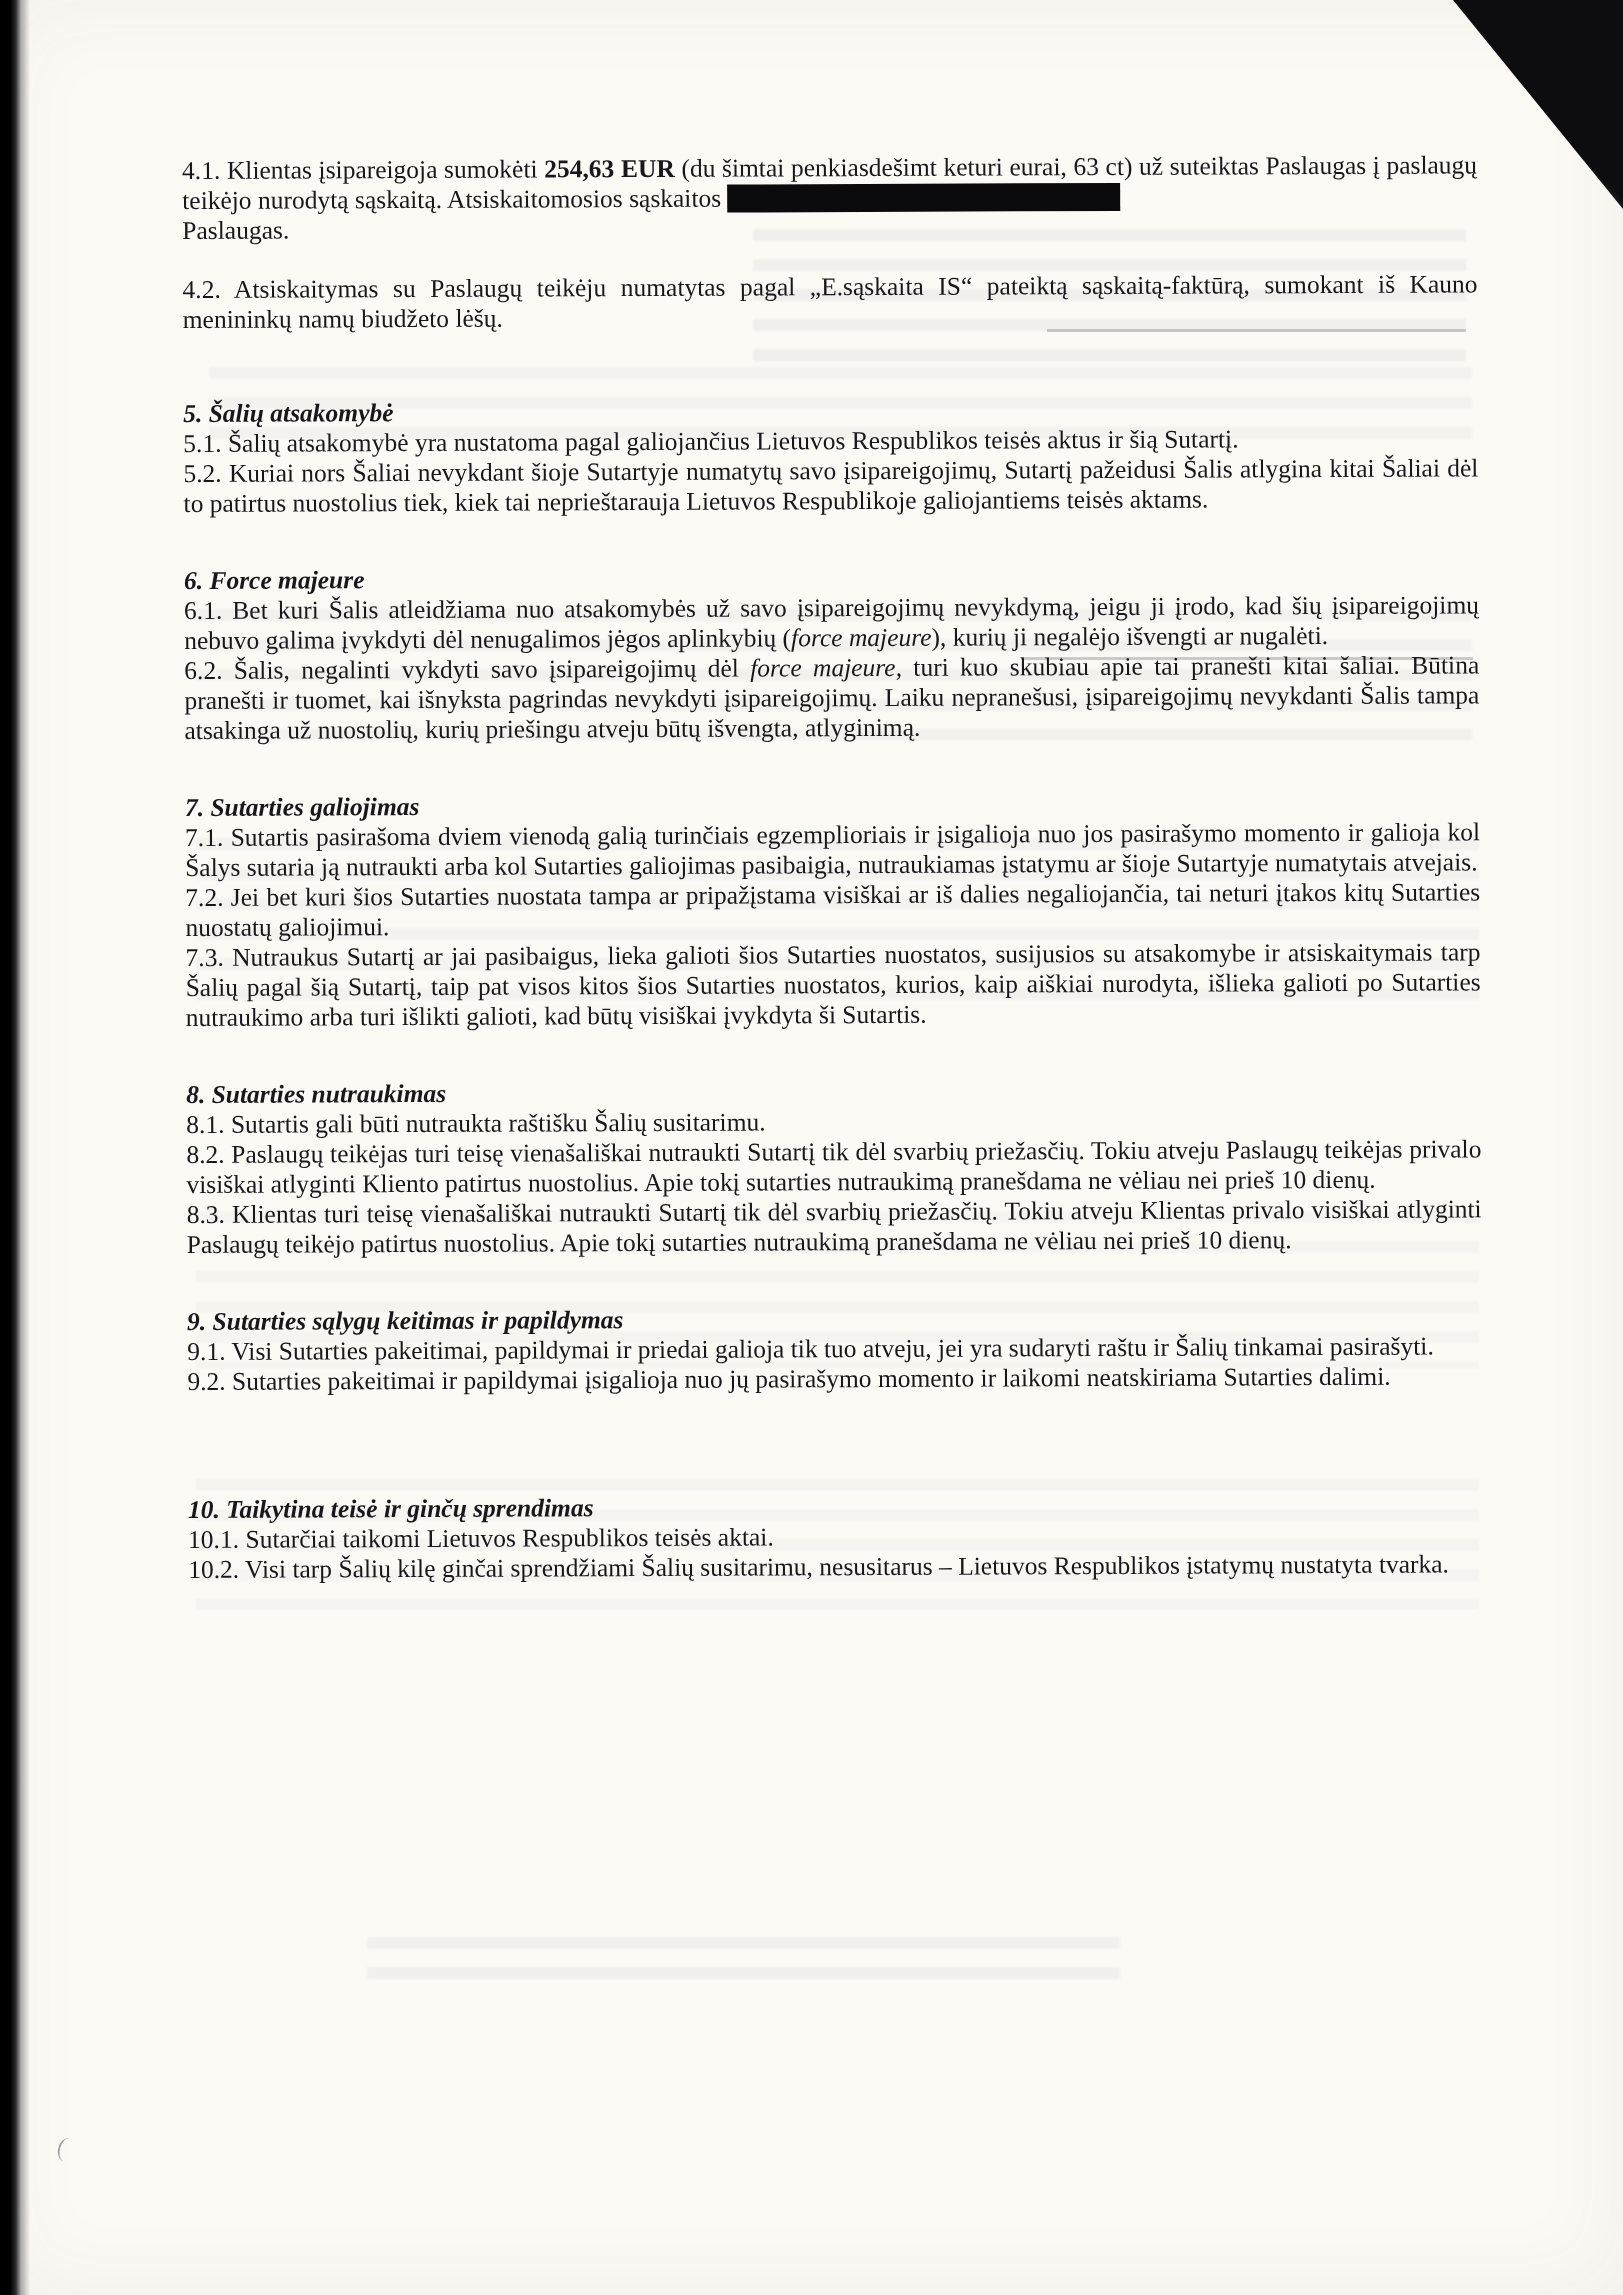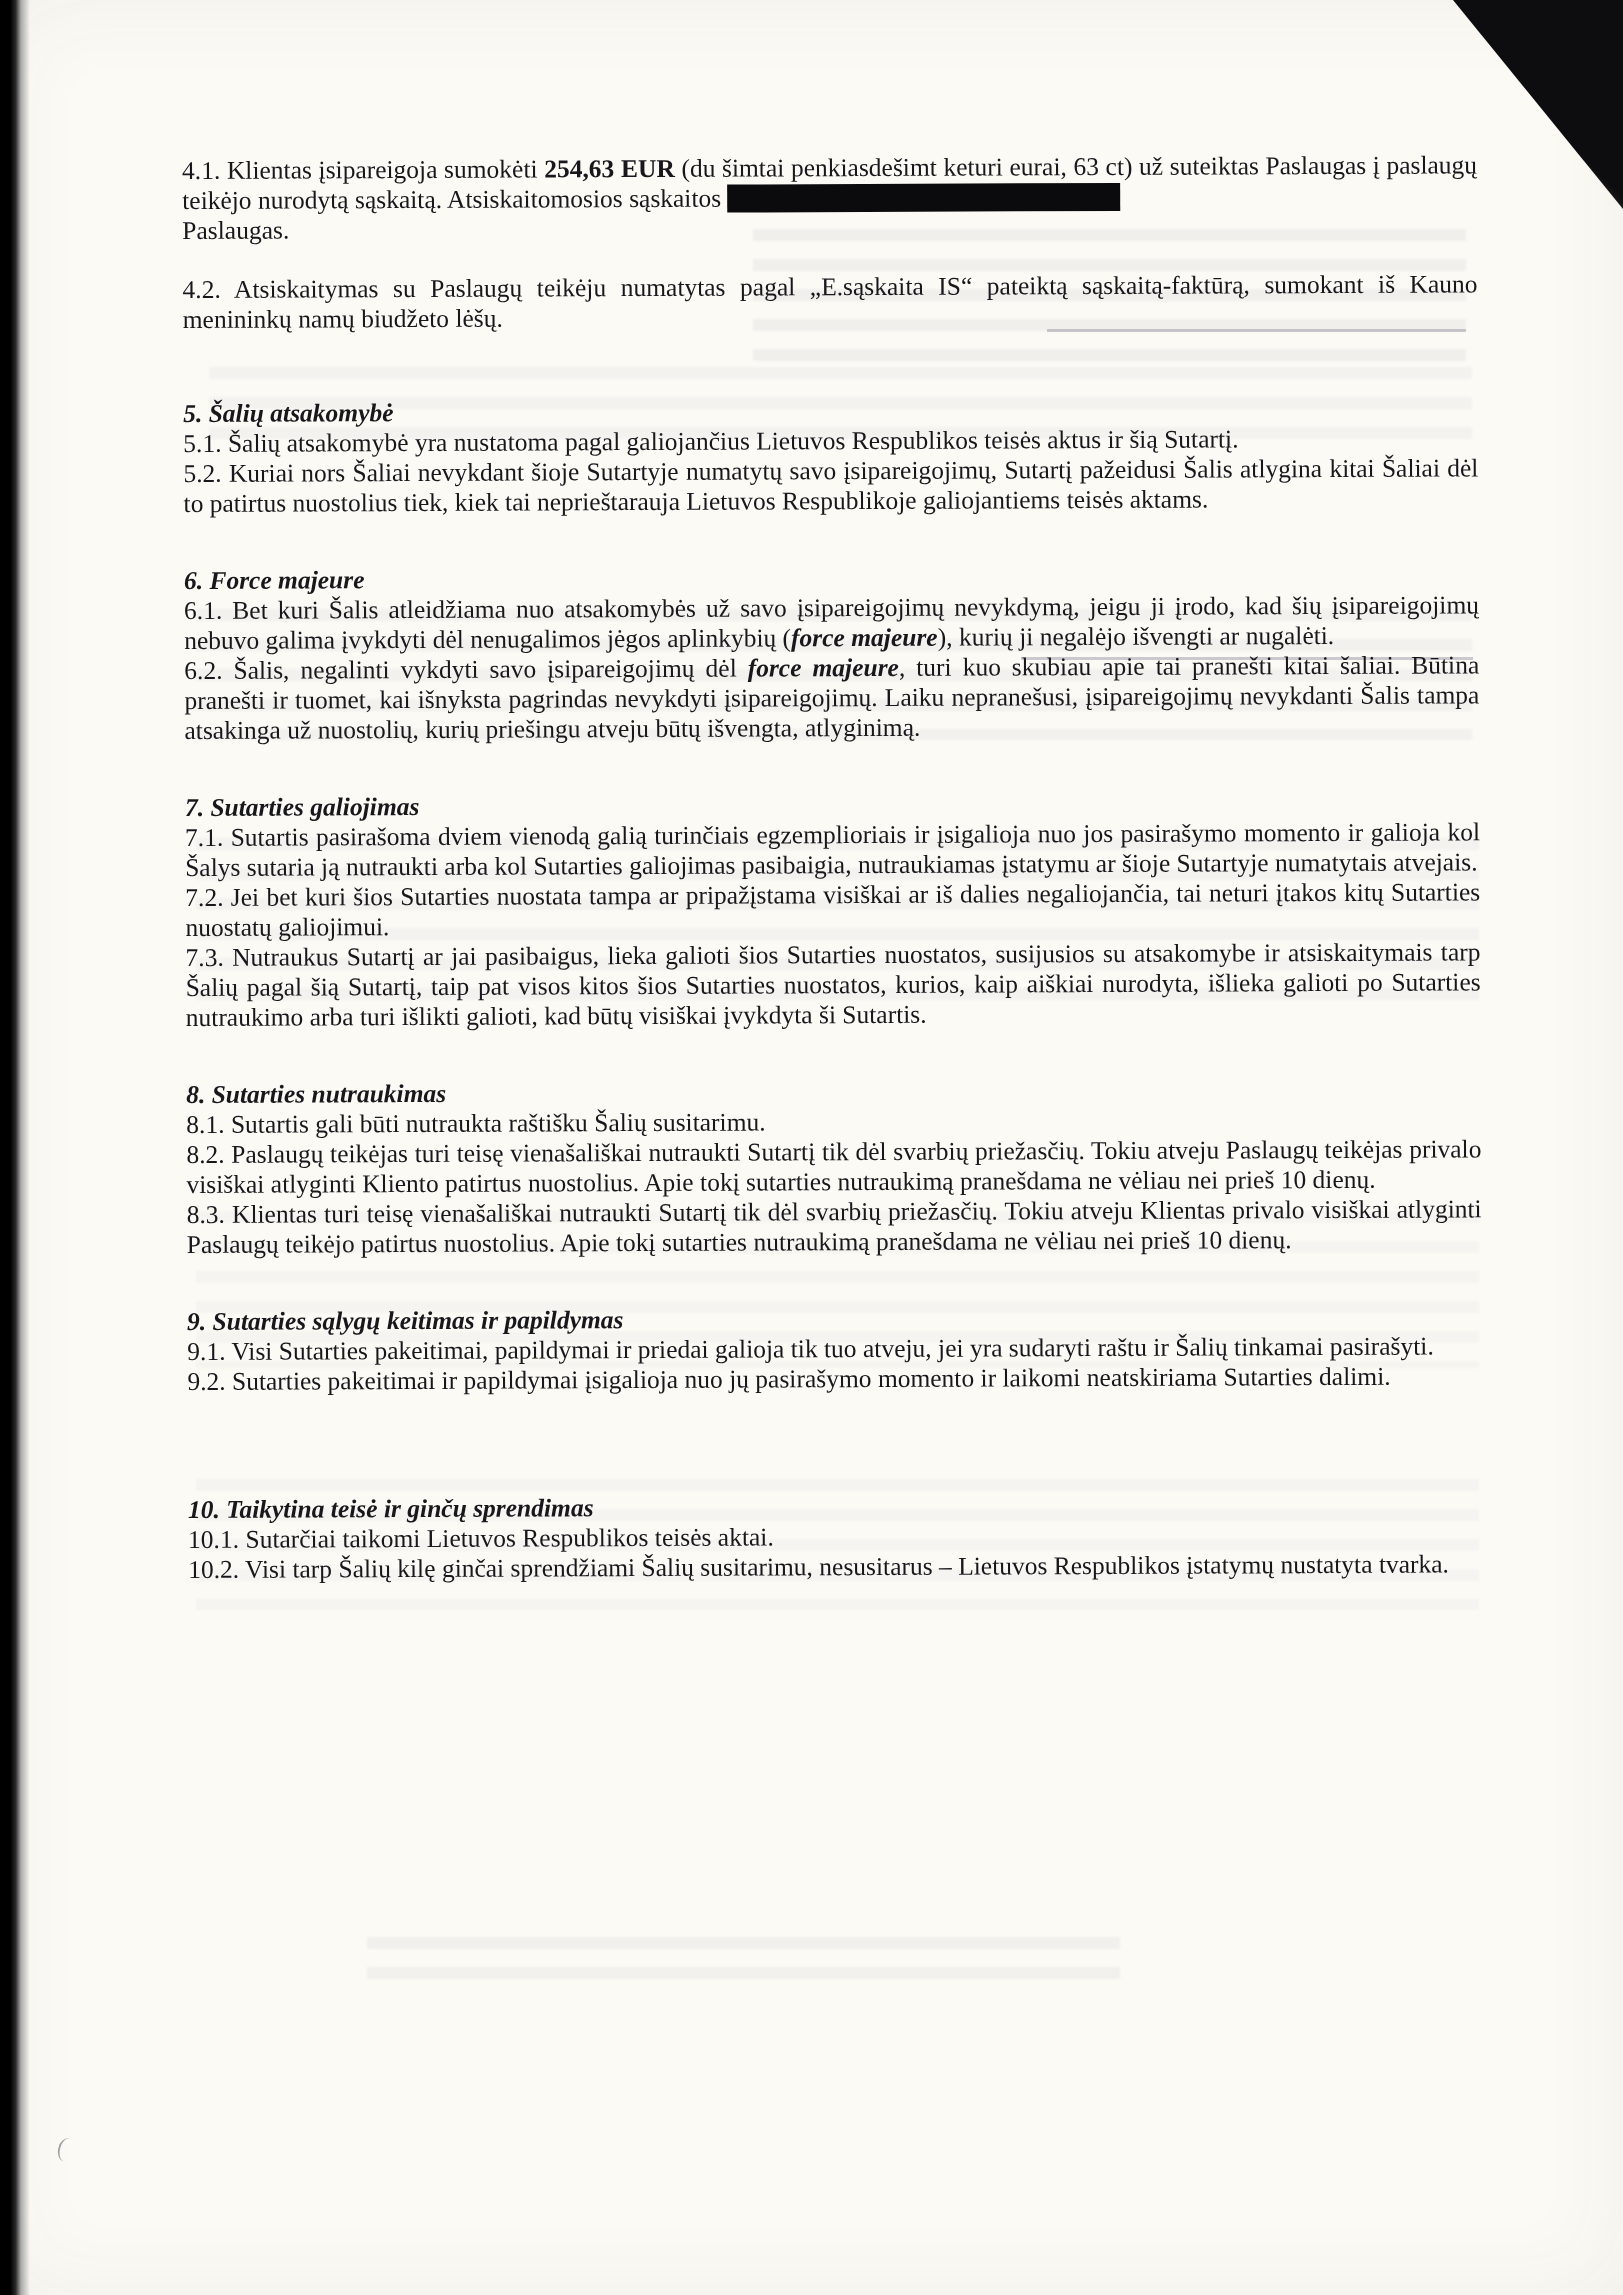--- a/index.html
+++ b/index.html
@@ -37,21 +37,21 @@
   .sec-0 .para:nth-of-type(2) { margin-top: 29px; }
   .sec-heading {
     margin: 0;
     font-size: 25.5px;
     line-height: 30px;
     font-weight: bold;
     font-style: italic;
   }
   .para { margin: 0; }
   .b { font-weight: bold; }
-  .i { font-style: italic; font-weight: bold; }
+  .i { font-style: italic; }
   .redaction {
     display: inline-block;
     width: 393px;
     height: 27.5px;
     background: var(--redaction, #0b0b0d);
     vertical-align: -5.9px;
   }
   
   .bleed {
     position: absolute;

